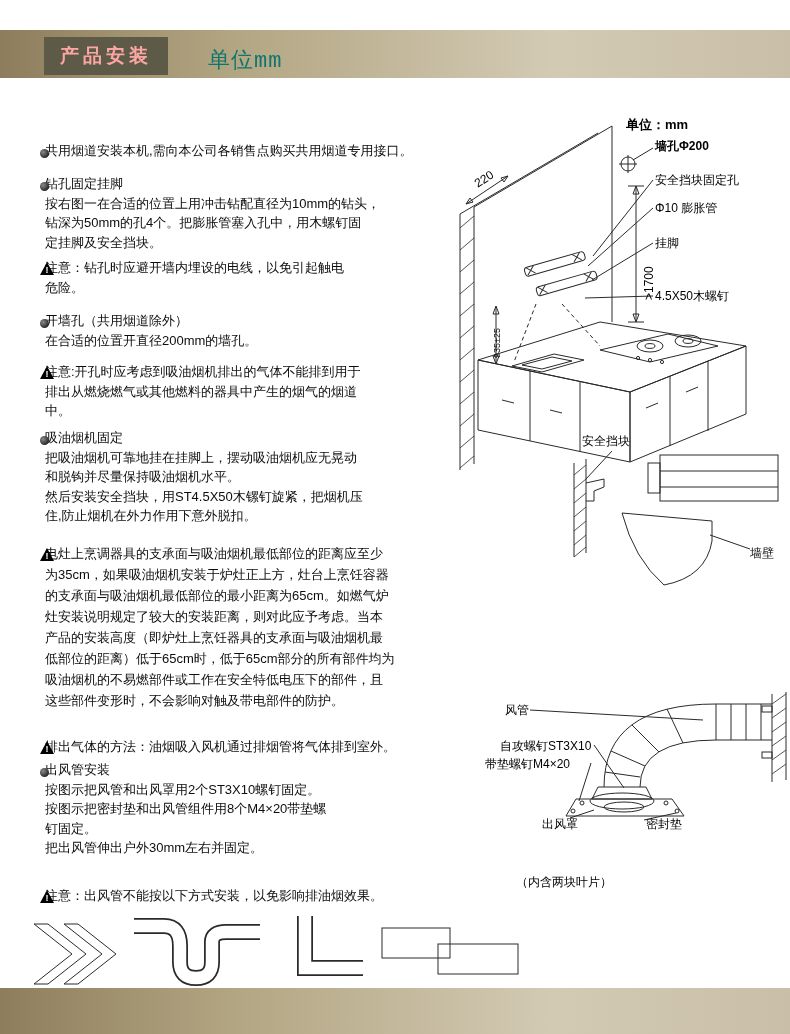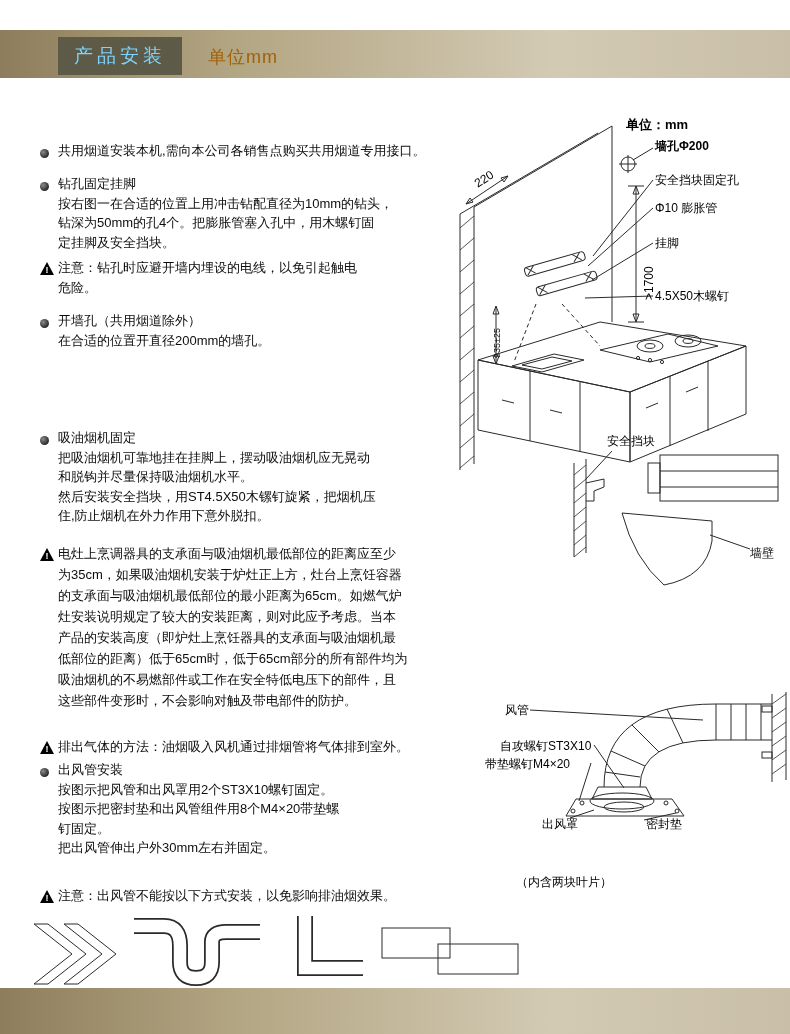--- a/index.html
+++ b/index.html
@@ -4,27 +4,27 @@
 <style>
   html,body { margin:0; padding:0; background:#ffffff; }
   .page { position:relative; width:790px; height:1034px; background:#ffffff; overflow:hidden;
           font-family:"Liberation Sans","DejaVu Sans",sans-serif; color:#111; }
 
   
   .bar { position:absolute; left:0; width:790px; height:48px;
          background:linear-gradient(90deg,#8e7d5c 0%,#b3a683 30%,#d3cab4 70%,#c9bfa8 100%); }
   .bar.top { top:30px; }
   .bar.bottom { top:988px; height:46px; }
-  .badge { position:absolute; left:58px; top:37px; background:#5d5a47; color:#7dd3fc;
-           font-size:19px; font-weight:normal; padding:6px 16px; letter-spacing:4px; }
-  .unit-label { position:absolute; left:208px; top:45px; font-size:18px; color:#a16207; letter-spacing:1px; }
+  .badge { position:absolute; left:44px; top:37px; background:#5d5a47; color:#fca5a5;
+           font-size:19px; font-weight:bold; padding:6px 16px; letter-spacing:4px; }
+  .unit-label { position:absolute; left:208px; top:45px; font-size:22px; color:#0f766e; letter-spacing:1px;font-family:Liberation Mono, monospace; }
 
   
   .instr { position:absolute; left:40px; width:444px; font-size:13px; line-height:19.5px; color:#0d0d0d; }
-  .instr .text { margin-left:18px; }
+  .instr .text { margin-left:5px; }
   .instr .text div { white-space:nowrap; }
   .instr.wide { line-height:21px; }
   .marker { position:absolute; left:0; top:3px; }
   .dot { display:inline-block; width:9px; height:9px; border-radius:50%;
          background:radial-gradient(circle at 35% 35%, #8a8a8a, #000); }
   .warn-icon { position:relative; display:inline-block; width:15px; height:13px; }
   .warn-icon::before { content:""; position:absolute; left:0; top:0; width:0; height:0;
         border-left:7.5px solid transparent; border-right:7.5px solid transparent; border-bottom:13px solid #000; }
   .warn-icon::after { content:"!"; position:absolute; left:5.5px; top:2.5px; font-size:9px;
         line-height:10px; color:#fff; font-weight:bold; }
@@ -76,20 +76,28 @@
   </div>
 
   <div class="instr" style="top:311px">
     <span class="marker"><span class="dot"></span></span>
     <div class="text">
       <div>开墙孔（共用烟道除外）</div>
       <div>在合适的位置开直径200mm的墙孔。</div>
     </div>
   </div>
 
+  <div class="instr" style="top:362px">
+    <span class="marker"><span class="warn-icon"></span></span>
+    <div class="text">
+      <div>注意:开孔时应考虑到吸油烟机排出的气体不能排到用于</div>
+      <div>排出从燃烧燃气或其他燃料的器具中产生的烟气的烟道</div>
+      <div>中。</div>
+    </div>
+  </div>
 
   <div class="instr" style="top:428px">
     <span class="marker"><span class="dot"></span></span>
     <div class="text">
       <div>吸油烟机固定</div>
       <div>把吸油烟机可靠地挂在挂脚上，摆动吸油烟机应无晃动</div>
       <div>和脱钩并尽量保持吸油烟机水平。</div>
       <div>然后安装安全挡块，用ST4.5X50木镙钉旋紧，把烟机压</div>
       <div>住,防止烟机在外力作用下意外脱扣。</div>
     </div>
@@ -255,21 +263,21 @@
       <rect x="100" y="30" width="118" height="46"></rect>
       <rect x="88" y="38" width="12" height="30"></rect>
       <line x1="100" y1="46" x2="218" y2="46"></line>
       <line x1="100" y1="62" x2="218" y2="62"></line>
 
       <path d="M62,88 L152,96 L152,116 Q146,152 104,160 Q74,134 62,88 Z"></path>
 
       <line x1="52" y1="26" x2="26" y2="54"></line>
       <line x1="190" y1="124" x2="150" y2="110"></line>
     </svg>
-    <div class="lbl" style="left:47px; top:8px;">安全挡块</div>
+    <div class="lbl" style="left:22px; top:8px;">安全挡块</div>
     <div class="lbl" style="left:190px; top:120px;">墙壁</div>
   </div>
 
   <div class="fig" style="left:478px; top:692px; width:315px; height:180px;">
     <svg width="315" height="180" viewBox="0 0 315 180">
 
       <line x1="294" y1="2" x2="294" y2="90"></line>
       <line x1="308" y1="0" x2="308" y2="88"></line>
       <g class="hatch">
         <line x1="294" y1="12" x2="308" y2="2"></line>

